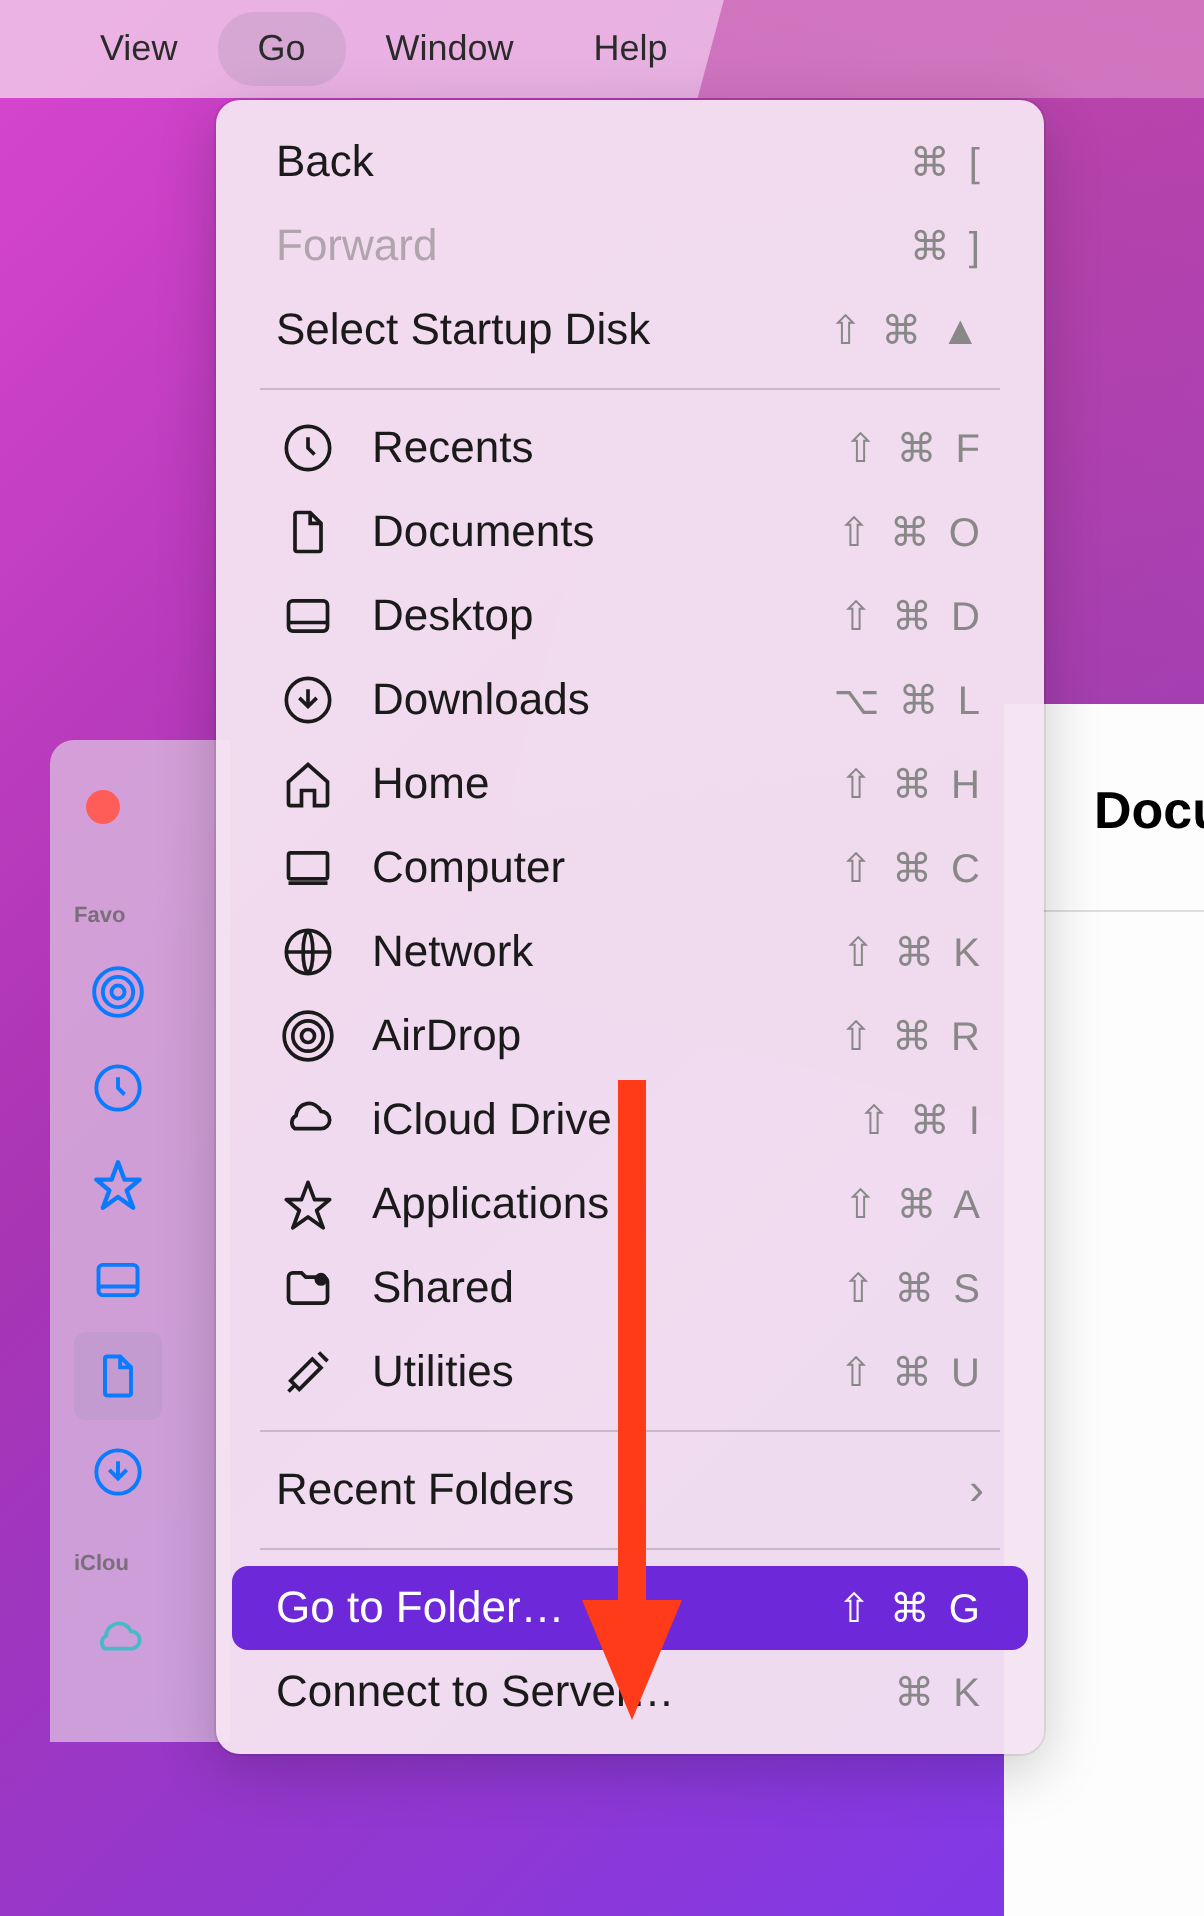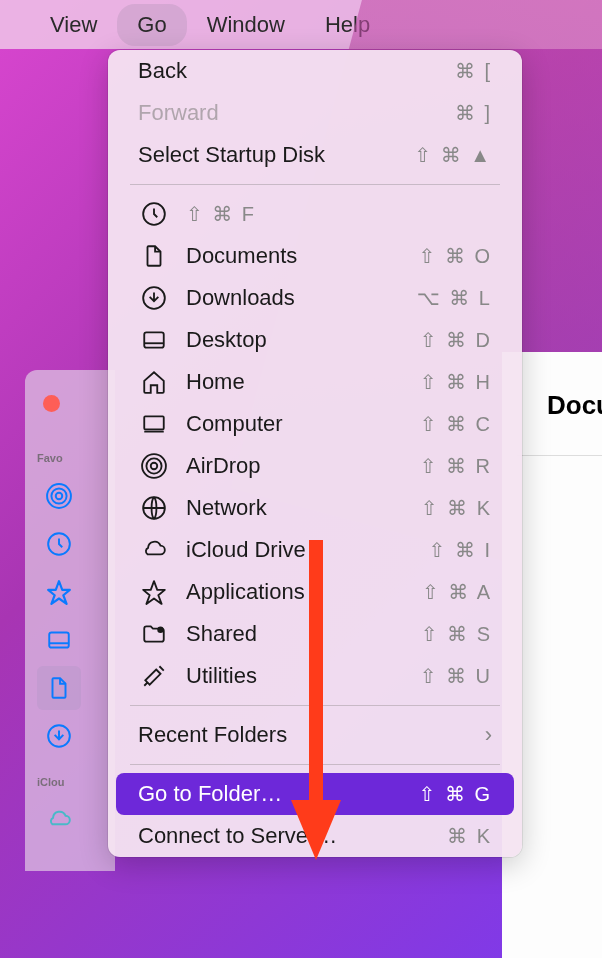--- a/index.html
+++ b/index.html
@@ -45,21 +45,21 @@
       font-weight: 600;
       color: #000;
     }
     .menubar {
       height: 49px;
       background: rgba(238, 198, 231, 0.85);
       display: flex;
       align-items: center;
       padding: 0 30px;
       gap: 0;
-      font-size: 22px;
+      font-size: 18px;
       color: #2a2a2a;
     }
     .menubar-item {
       padding: 8px 20px;
       border-radius: 6px;
     }
     .menubar-item.active {
       background: rgba(200, 160, 200, 0.6);
       border-radius: 18px;
     }
@@ -77,21 +77,21 @@
     .sb-item { display:flex; align-items:center; justify-content:center; width: 44px; height: 44px; margin-bottom: 4px;}
     .sb-item svg { width: 26px; height: 26px; }
     .sb-item.sel { background: rgba(180,150,200,0.4); border-radius: 6px; }
     .dropdown {
       position: absolute;
       left: 108px;
       top: 50px;
       width: 414px;
       background: rgba(244, 228, 241, 0.95);
       border-radius: 12px;
-      padding: 0 0;
+      padding: 10px 0;
       box-shadow: 0 8px 30px rgba(0,0,0,0.2), 0 0 0 1px rgba(0,0,0,0.08);
     }
     .menu-row {
       display: flex;
       align-items: center;
       padding: 8px 22px;
       font-size: 22px;
       color: #1a1a1a;
       position: relative;
       border-radius: 8px;
@@ -197,91 +197,92 @@
   </div>
   <div class="menu-div"></div>
 
   <div class="menu-row">
     <span class="menu-icon">
         <svg viewBox="0 0 24 24">
           <circle cx="12" cy="12" r="10"></circle>
           <path d="M12 7v5l3 3"></path>
         </svg>
       </span>
+    <span class="menu-label">Recents</span>
     <span class="menu-sc">⇧ ⌘ F</span>
   </div>
   <div class="menu-row">
     <span class="menu-icon">
         <svg viewBox="0 0 24 24">
           <path d="M13 3H7a1 1 0 00-1 1v16a1 1 0 001 1h10a1 1 0 001-1V8z"></path>
           <path d="M13 3v5h5"></path>
         </svg>
       </span>
     <span class="menu-label">Documents</span>
     <span class="menu-sc">⇧ ⌘ O</span>
   </div>
   <div class="menu-row">
     <span class="menu-icon">
         <svg viewBox="0 0 24 24">
+          <rect x="3" y="5" width="18" height="14" rx="2"></rect>
+          <line x1="3" y1="15" x2="21" y2="15"></line>
+        </svg>
+      </span>
+    <span class="menu-label">Desktop</span>
+    <span class="menu-sc">⇧ ⌘ D</span>
+  </div>
+  <div class="menu-row">
+    <span class="menu-icon">
+        <svg viewBox="0 0 24 24">
           <circle cx="12" cy="12" r="10"></circle>
           <path d="M12 7v7M8 11l4 4 4-4"></path>
         </svg>
       </span>
     <span class="menu-label">Downloads</span>
     <span class="menu-sc">⌥ ⌘ L</span>
   </div>
   <div class="menu-row">
     <span class="menu-icon">
         <svg viewBox="0 0 24 24">
-          <rect x="3" y="5" width="18" height="14" rx="2"></rect>
-          <line x1="3" y1="15" x2="21" y2="15"></line>
-        </svg>
-      </span>
-    <span class="menu-label">Desktop</span>
-    <span class="menu-sc">⇧ ⌘ D</span>
-  </div>
-  <div class="menu-row">
-    <span class="menu-icon">
-        <svg viewBox="0 0 24 24">
           <path d="M3 11l9-8 9 8v10a1 1 0 01-1 1h-5v-7h-6v7H4a1 1 0 01-1-1z"></path>
         </svg>
       </span>
     <span class="menu-label">Home</span>
     <span class="menu-sc">⇧ ⌘ H</span>
   </div>
   <div class="menu-row">
     <span class="menu-icon">
         <svg viewBox="0 0 24 24">
           <rect x="3" y="5" width="18" height="12" rx="1"></rect>
           <line x1="3" y1="19" x2="21" y2="19"></line>
         </svg>
       </span>
     <span class="menu-label">Computer</span>
     <span class="menu-sc">⇧ ⌘ C</span>
+  </div>
+  <div class="menu-row">
+    <span class="menu-icon">
+        <svg viewBox="0 0 24 24">
+          <circle cx="12" cy="12" r="10"></circle>
+          <path d="M2 12h20M12 2c3 3 3 17 0 20M12 2c-3 3-3 17 0 20"></path>
+        </svg>
+      </span>
+    <span class="menu-label">Network</span>
+    <span class="menu-sc">⇧ ⌘ K</span>
   </div>
   <div class="menu-row">
     <span class="menu-icon">
         <svg viewBox="0 0 24 24">
           <circle cx="12" cy="12" r="3"></circle>
           <circle cx="12" cy="12" r="7"></circle>
           <circle cx="12" cy="12" r="11"></circle>
         </svg>
       </span>
     <span class="menu-label">AirDrop</span>
     <span class="menu-sc">⇧ ⌘ R</span>
-  </div>
-  <div class="menu-row">
-    <span class="menu-icon">
-        <svg viewBox="0 0 24 24">
-          <circle cx="12" cy="12" r="10"></circle>
-          <path d="M2 12h20M12 2c3 3 3 17 0 20M12 2c-3 3-3 17 0 20"></path>
-        </svg>
-      </span>
-    <span class="menu-label">Network</span>
-    <span class="menu-sc">⇧ ⌘ K</span>
   </div>
   <div class="menu-row">
     <span class="menu-icon">
         <svg viewBox="0 0 24 24">
           <path d="M18 16a4 4 0 000-8 6 6 0 00-11.5 2A3.5 3.5 0 006 16z"></path>
         </svg>
       </span>
     <span class="menu-label">iCloud Drive</span>
     <span class="menu-sc">⇧ ⌘ I</span>
   </div>

